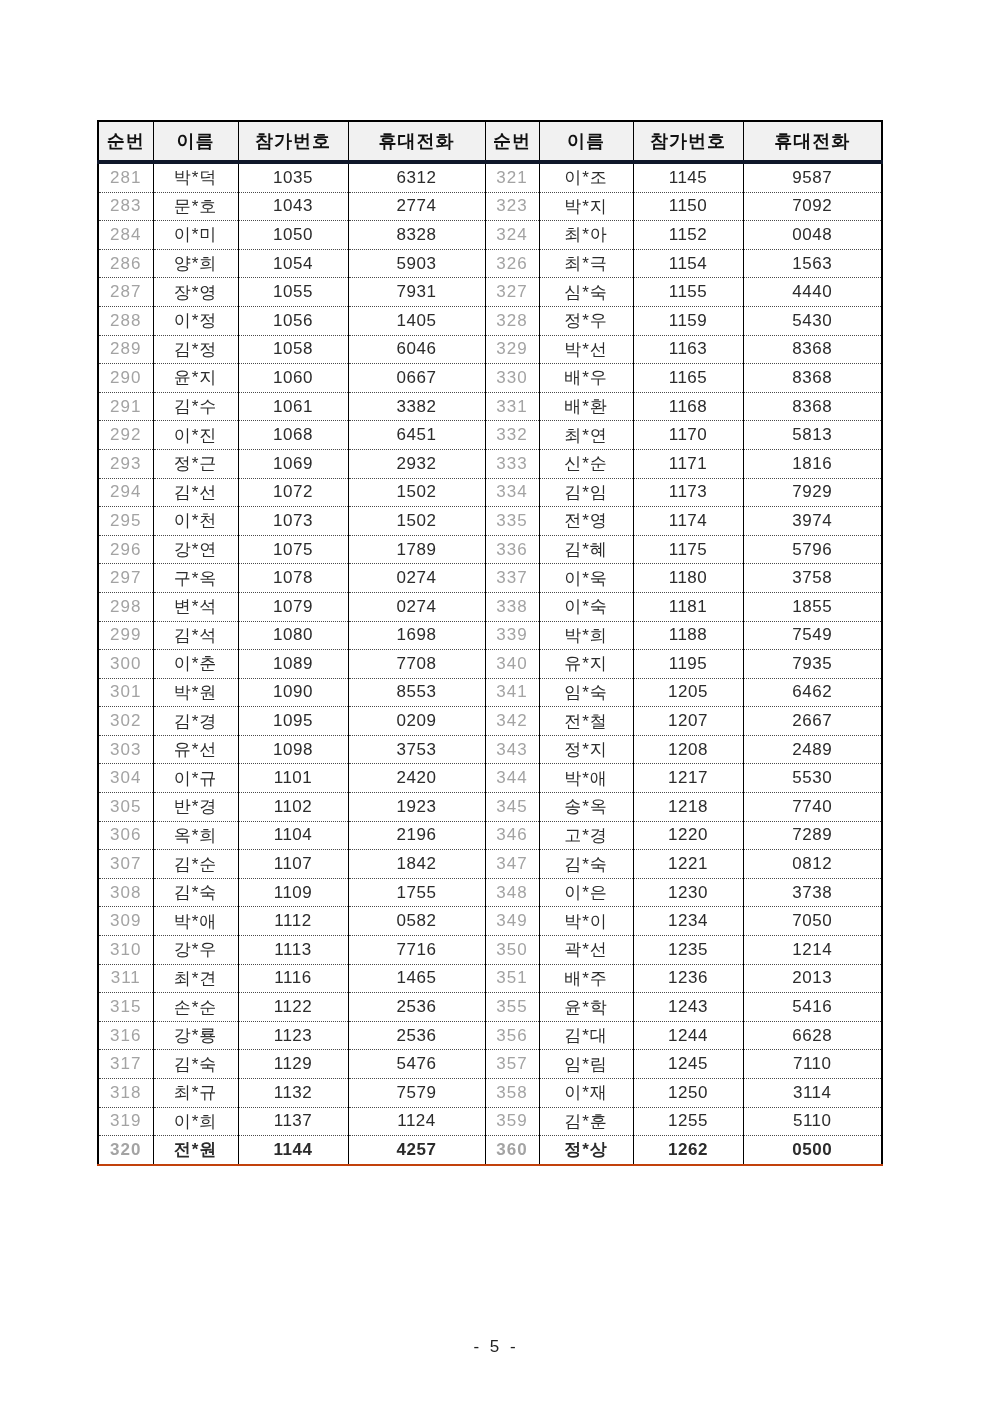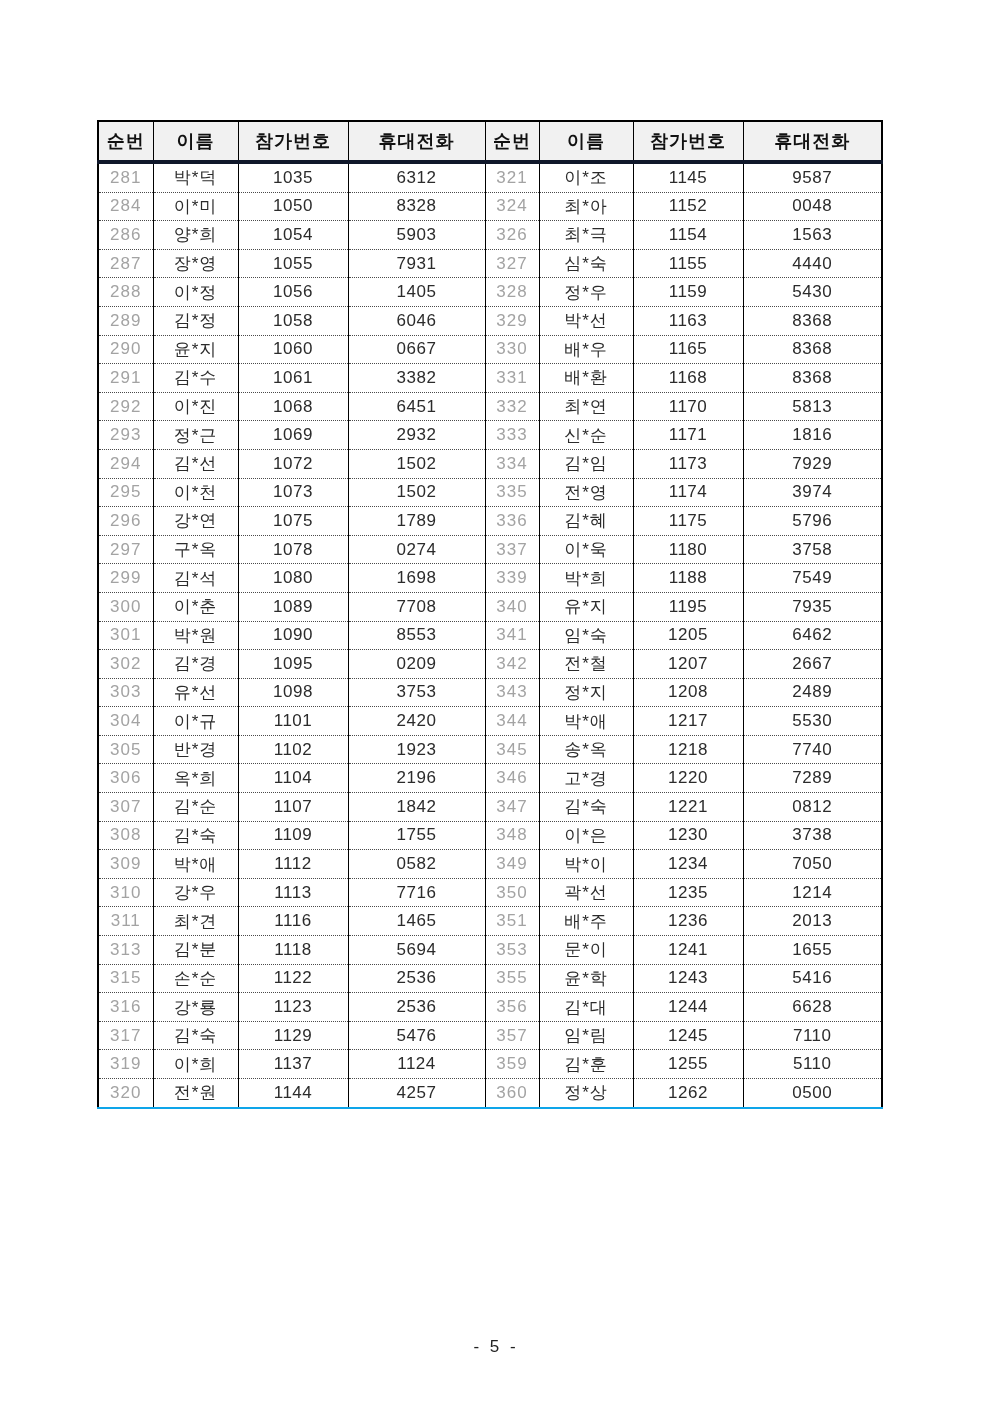--- a/index.html
+++ b/index.html
@@ -42,21 +42,21 @@
     border-top: 1px dotted #4a4a4a;
     border-bottom: 1px dotted #4a4a4a;
     height: 27.6px;
     font-size: 17px;
     text-align: center;
     padding: 0;
     white-space: nowrap;
     overflow: hidden;
   }
   table.participants tbody tr:first-child td { border-top: 4px solid #0f172a; }
-  table.participants tbody tr:last-child td { border-bottom: 2px solid #0ea5e9; }
+  table.participants tbody tr:last-child td { border-bottom: 2px solid #c2410c; font-weight: bold; }
   td.seq {
     color: #a3a3a3;
     letter-spacing: 1px;
   }
   td.name {
     color: #2b2b2b;
     letter-spacing: 1px;
   }
   td.num {
     color: #2b2b2b;
@@ -106,20 +106,30 @@
           <td class="seq">281</td>
           <td class="name">박*덕</td>
           <td class="num">1035</td>
           <td class="num">6312</td>
           <td class="seq">321</td>
           <td class="name">이*조</td>
           <td class="num">1145</td>
           <td class="num">9587</td>
         </tr>
         <tr>
+          <td class="seq">283</td>
+          <td class="name">문*호</td>
+          <td class="num">1043</td>
+          <td class="num">2774</td>
+          <td class="seq">323</td>
+          <td class="name">박*지</td>
+          <td class="num">1150</td>
+          <td class="num">7092</td>
+        </tr>
+        <tr>
           <td class="seq">284</td>
           <td class="name">이*미</td>
           <td class="num">1050</td>
           <td class="num">8328</td>
           <td class="seq">324</td>
           <td class="name">최*아</td>
           <td class="num">1152</td>
           <td class="num">0048</td>
         </tr>
         <tr>
@@ -236,20 +246,30 @@
           <td class="seq">297</td>
           <td class="name">구*옥</td>
           <td class="num">1078</td>
           <td class="num">0274</td>
           <td class="seq">337</td>
           <td class="name">이*욱</td>
           <td class="num">1180</td>
           <td class="num">3758</td>
         </tr>
         <tr>
+          <td class="seq">298</td>
+          <td class="name">변*석</td>
+          <td class="num">1079</td>
+          <td class="num">0274</td>
+          <td class="seq">338</td>
+          <td class="name">이*숙</td>
+          <td class="num">1181</td>
+          <td class="num">1855</td>
+        </tr>
+        <tr>
           <td class="seq">299</td>
           <td class="name">김*석</td>
           <td class="num">1080</td>
           <td class="num">1698</td>
           <td class="seq">339</td>
           <td class="name">박*희</td>
           <td class="num">1188</td>
           <td class="num">7549</td>
         </tr>
         <tr>
@@ -366,30 +386,20 @@
           <td class="seq">311</td>
           <td class="name">최*견</td>
           <td class="num">1116</td>
           <td class="num">1465</td>
           <td class="seq">351</td>
           <td class="name">배*주</td>
           <td class="num">1236</td>
           <td class="num">2013</td>
         </tr>
         <tr>
-          <td class="seq">313</td>
-          <td class="name">김*분</td>
-          <td class="num">1118</td>
-          <td class="num">5694</td>
-          <td class="seq">353</td>
-          <td class="name">문*이</td>
-          <td class="num">1241</td>
-          <td class="num">1655</td>
-        </tr>
-        <tr>
           <td class="seq">315</td>
           <td class="name">손*순</td>
           <td class="num">1122</td>
           <td class="num">2536</td>
           <td class="seq">355</td>
           <td class="name">윤*학</td>
           <td class="num">1243</td>
           <td class="num">5416</td>
         </tr>
         <tr>
@@ -406,20 +416,30 @@
           <td class="seq">317</td>
           <td class="name">김*숙</td>
           <td class="num">1129</td>
           <td class="num">5476</td>
           <td class="seq">357</td>
           <td class="name">임*림</td>
           <td class="num">1245</td>
           <td class="num">7110</td>
         </tr>
         <tr>
+          <td class="seq">318</td>
+          <td class="name">최*규</td>
+          <td class="num">1132</td>
+          <td class="num">7579</td>
+          <td class="seq">358</td>
+          <td class="name">이*재</td>
+          <td class="num">1250</td>
+          <td class="num">3114</td>
+        </tr>
+        <tr>
           <td class="seq">319</td>
           <td class="name">이*희</td>
           <td class="num">1137</td>
           <td class="num">1124</td>
           <td class="seq">359</td>
           <td class="name">김*훈</td>
           <td class="num">1255</td>
           <td class="num">5110</td>
         </tr>
         <tr>

